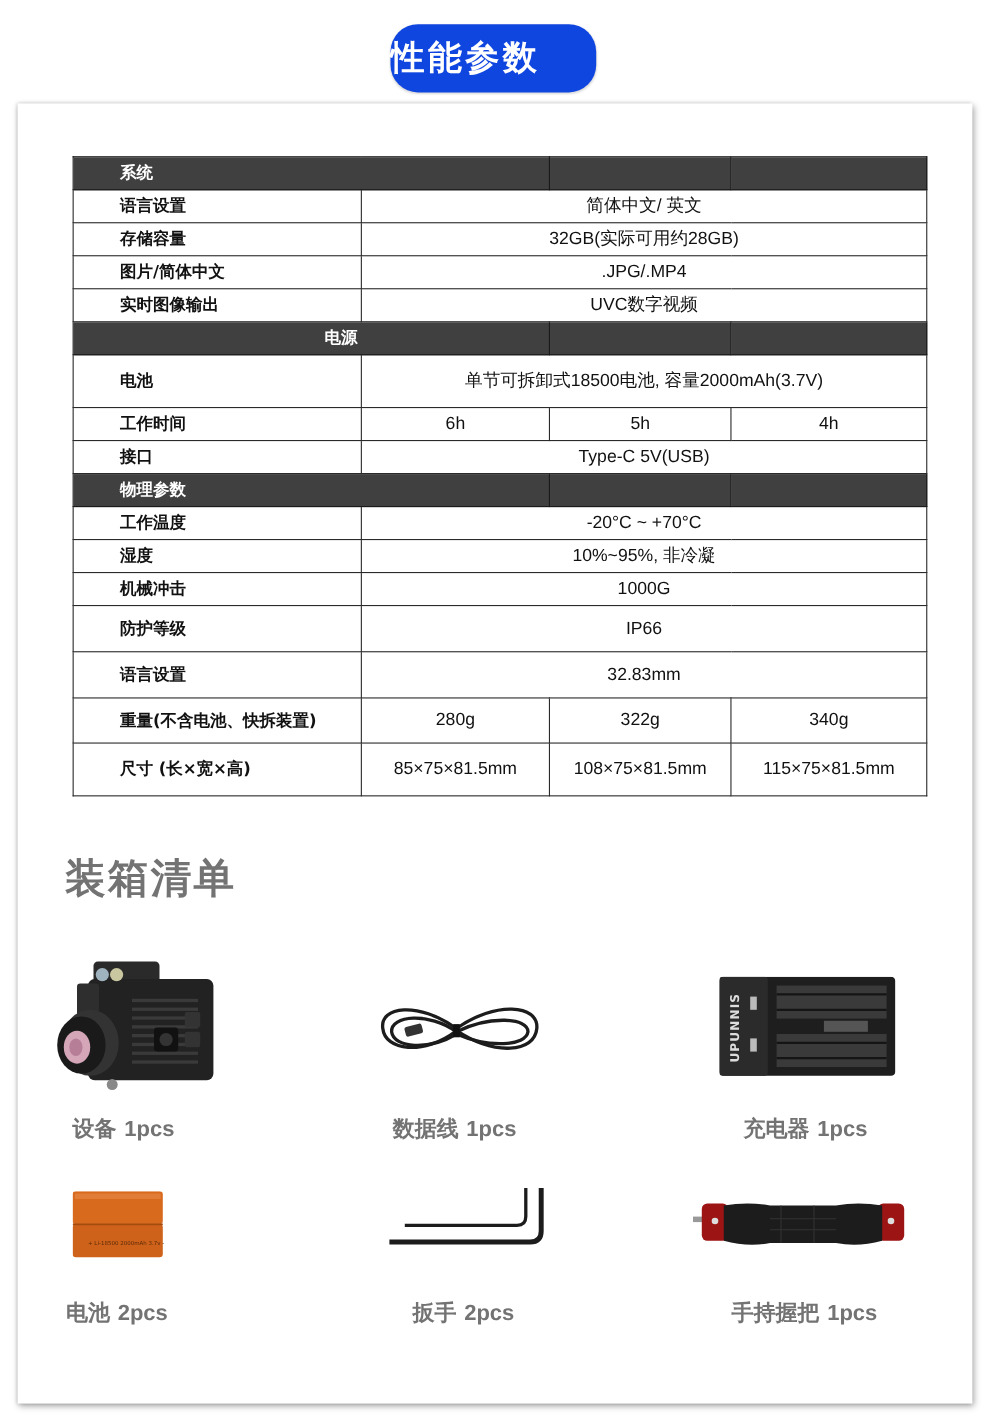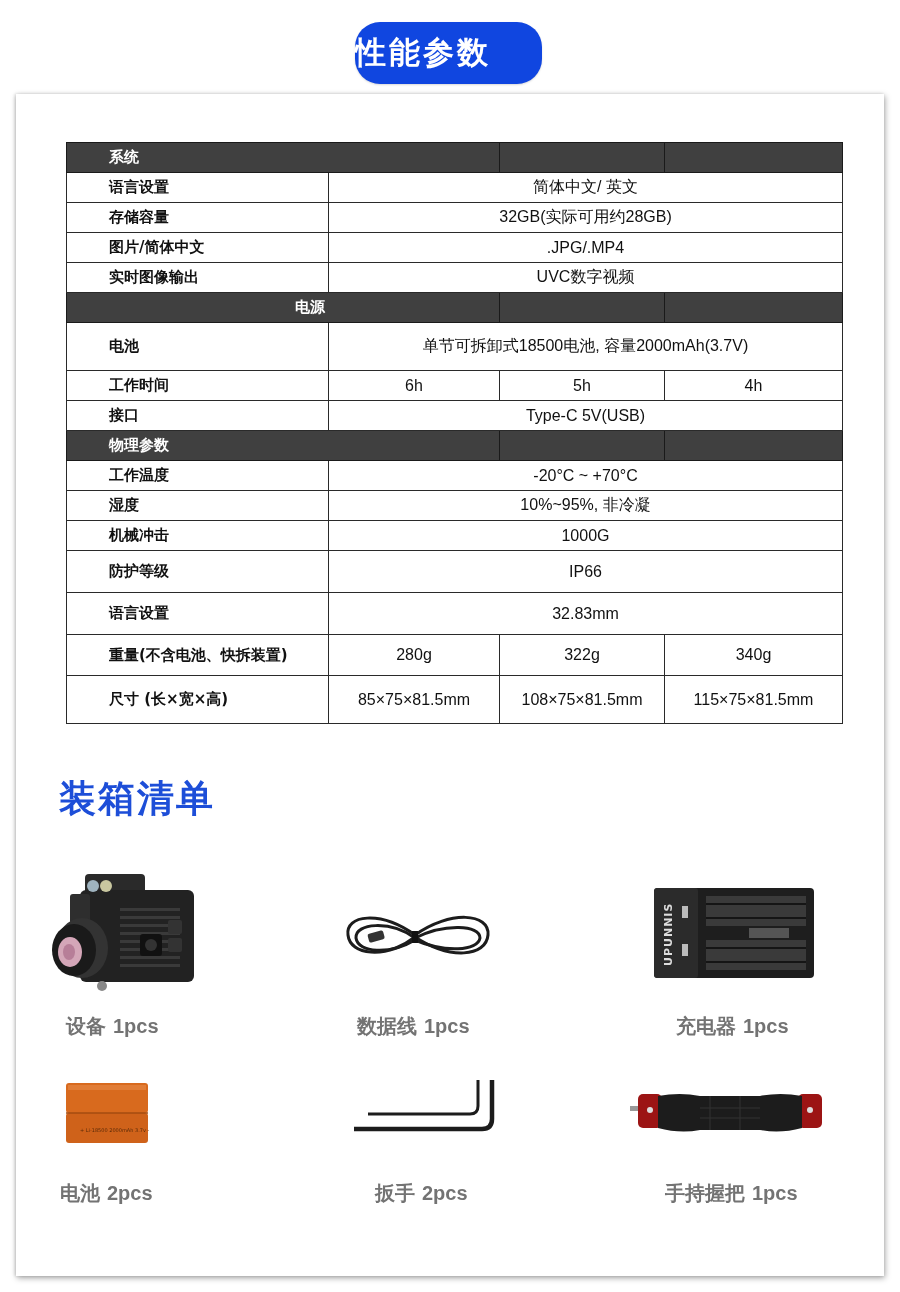--- a/index.html
+++ b/index.html
@@ -41,21 +41,21 @@
     table.spec tr.section td.label { color: #fff; }
     table.spec tr.section td.label.indent { padding-left: 56px; text-align: center; }
     tr.h30 td { height: 30px; }
     tr.h48 td { height: 48px; }
     tr.h42 td { height: 42px; }
     tr.h41 td { height: 41px; }
     tr.h48b td { height: 48px; }
 
     .packing-title {
       position: absolute; left: 59px; top: 774px;
-      font-size: 37px; font-weight: bold; color: #1d4ed8;
+      font-size: 37px; font-weight: bold; color: #737373;
       font-family: "DejaVu Sans", sans-serif; letter-spacing: 2px;
     }
 
     .item { position: absolute; }
     .item .cap {
       position: absolute; font-size: 20px; color: #737373; white-space: nowrap;
       font-family: "DejaVu Sans", sans-serif;
       font-weight: bold;
     }
     .cap .en { font-family: "Liberation Sans", sans-serif; }

